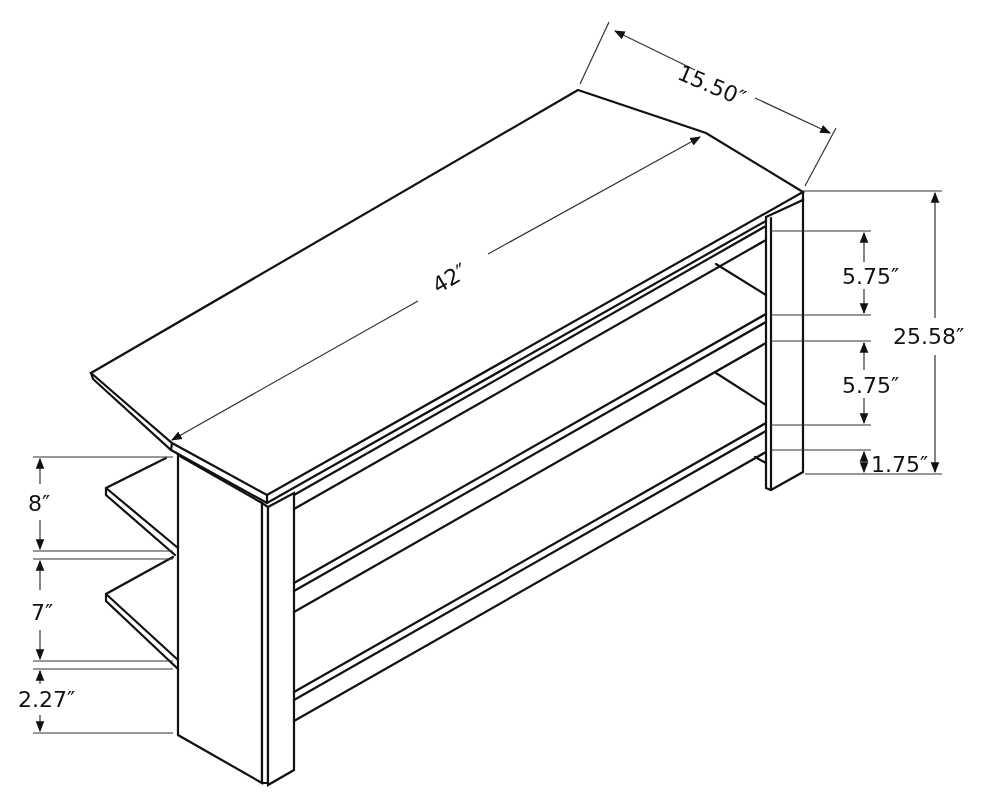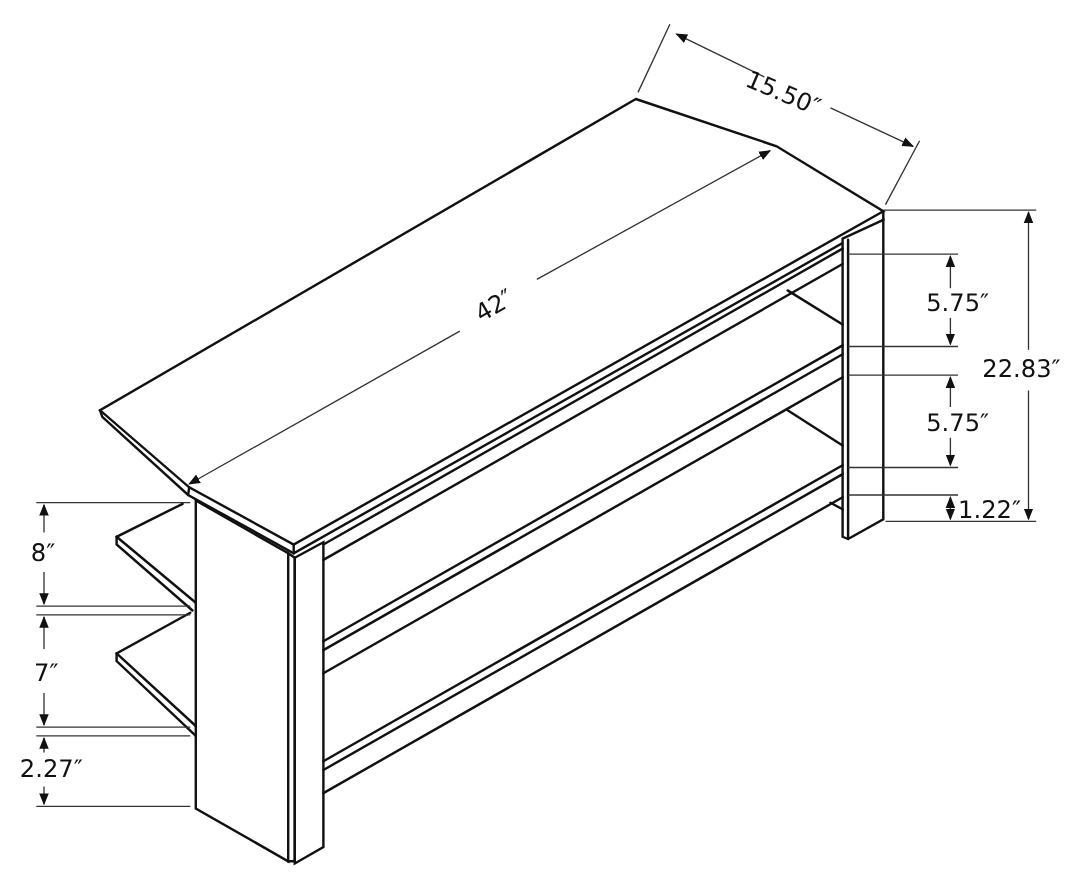--- a/index.html
+++ b/index.html
@@ -129,27 +129,27 @@
 
       <line class="dim" x1="40" y1="671" x2="40" y2="684" marker-start="url(#ah)"></line>
       <line class="dim" x1="40" y1="715" x2="40" y2="731" marker-end="url(#ah)"></line>
     </g>
   </svg>
 
   <span class="label" style="left:683px; top:62px; transform:rotate(23deg); transform-origin:left top;">15.50″</span>
 
   <span class="label" style="left:432px; top:268px; transform:rotate(-30deg); transform-origin:center;">42″</span>
 
-  <span class="label" style="left:893px; top:326px;">22.83″</span>
+  <span class="label" style="left:893px; top:326px;">25.58″</span>
 
   <span class="label" style="left:842px; top:266px;">5.75″</span>
 
   <span class="label" style="left:842px; top:375px;">5.75″</span>
 
-  <span class="label" style="left:871px; top:454px;">1.22″</span>
+  <span class="label" style="left:871px; top:454px;">1.75″</span>
 
   <span class="label" style="left:28px; top:493px;">8″</span>
 
   <span class="label" style="left:31px; top:602px;">7″</span>
 
   <span class="label" style="left:18px; top:689px;">2.27″</span>
 
 </div>
 
 </body></html>

